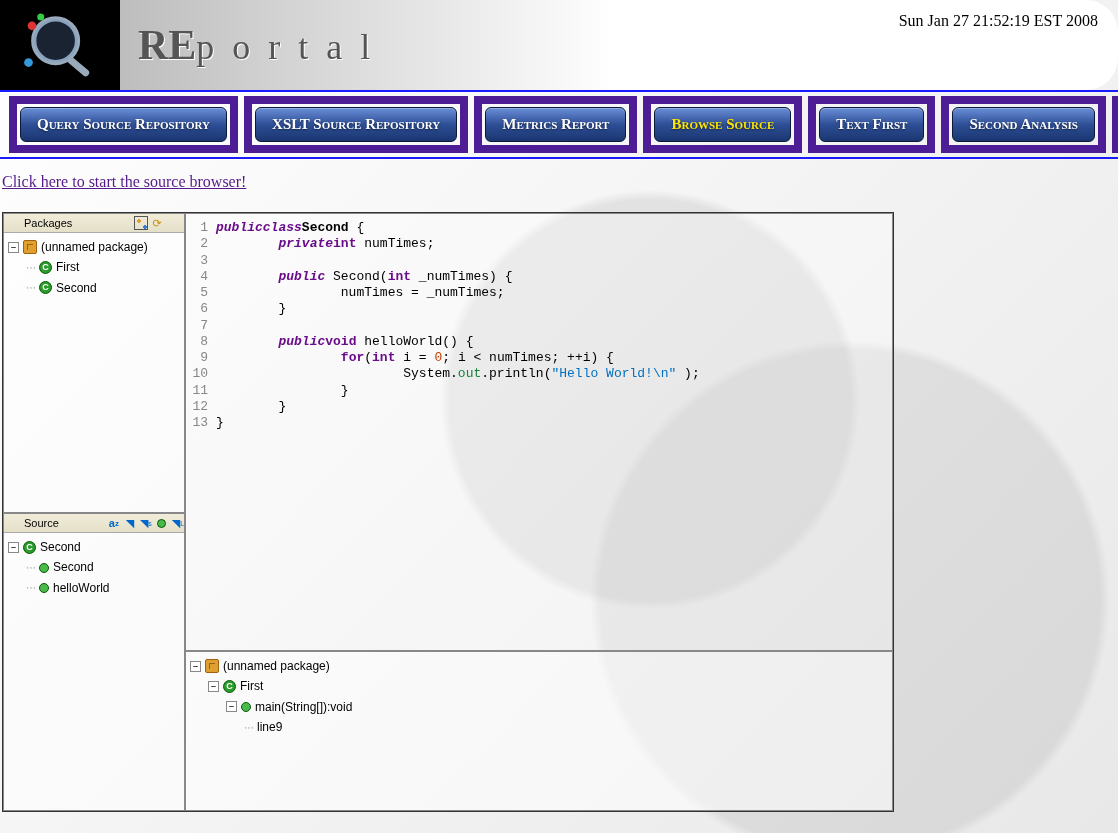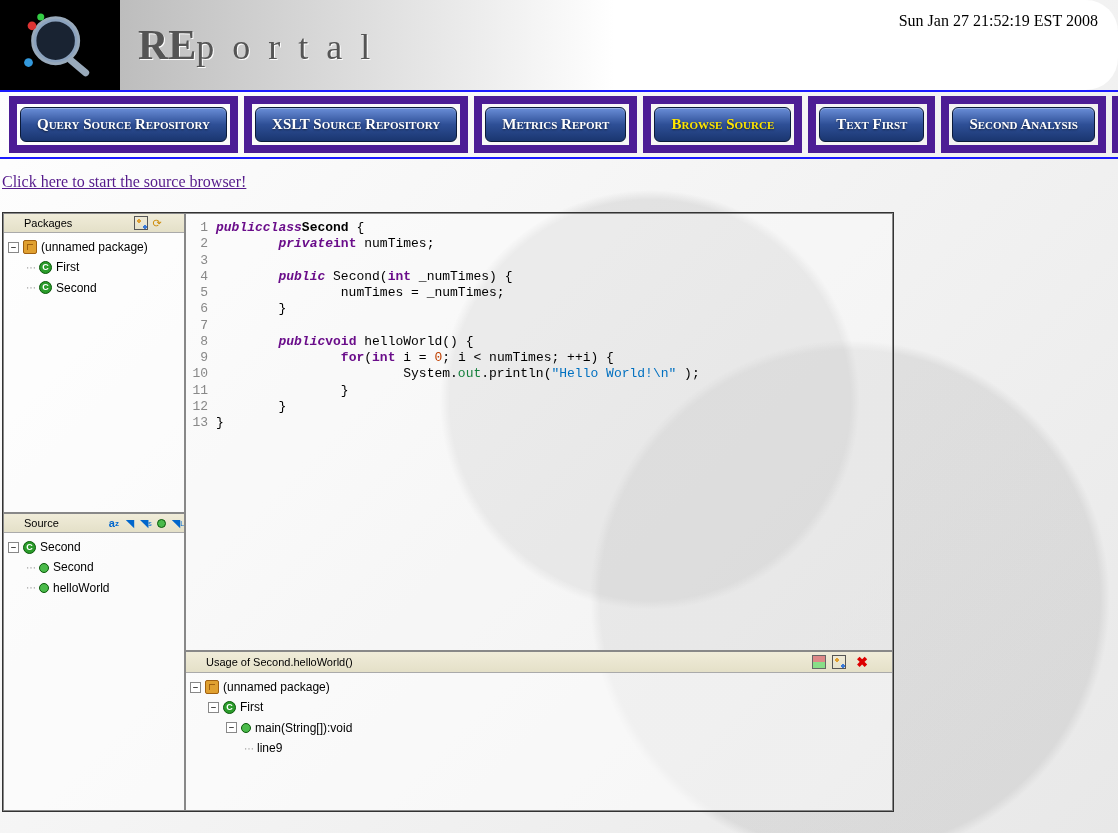--- a/index.html
+++ b/index.html
@@ -312,32 +312,20 @@
       </div>
       <div class="tree-row indent1">
         <span class="dots">⋯</span>
         <span class="ico-meth"></span>
         <span>helloWorld</span>
       </div>
     </div>
   </div>
 
   <div class="panel usage-panel">
-    <div class="panel-header usage-header">
-      <span>Usage of Second.helloWorld()</span>
-      <span class="usage-tools">
-        <span class="tool-icon">
-            <span class="grid-ico"></span>
-          </span>
-        <span class="tool-icon">
-            <span class="tree-ico2"></span>
-          </span>
-        <span class="close-x">✖</span>
-      </span>
-    </div>
     <div class="tree">
       <div class="tree-row">
         <span class="exp">−</span>
         <span class="ico ico-pkg"></span>
         <span>(unnamed package)</span>
       </div>
       <div class="tree-row indent1">
         <span class="exp">−</span>
         <span class="ico-cls">C</span>
         <span>First</span>

